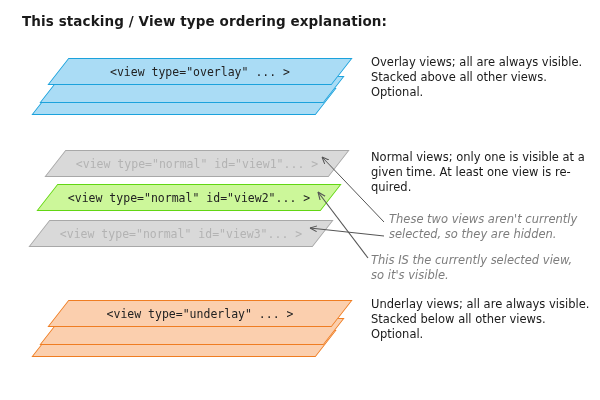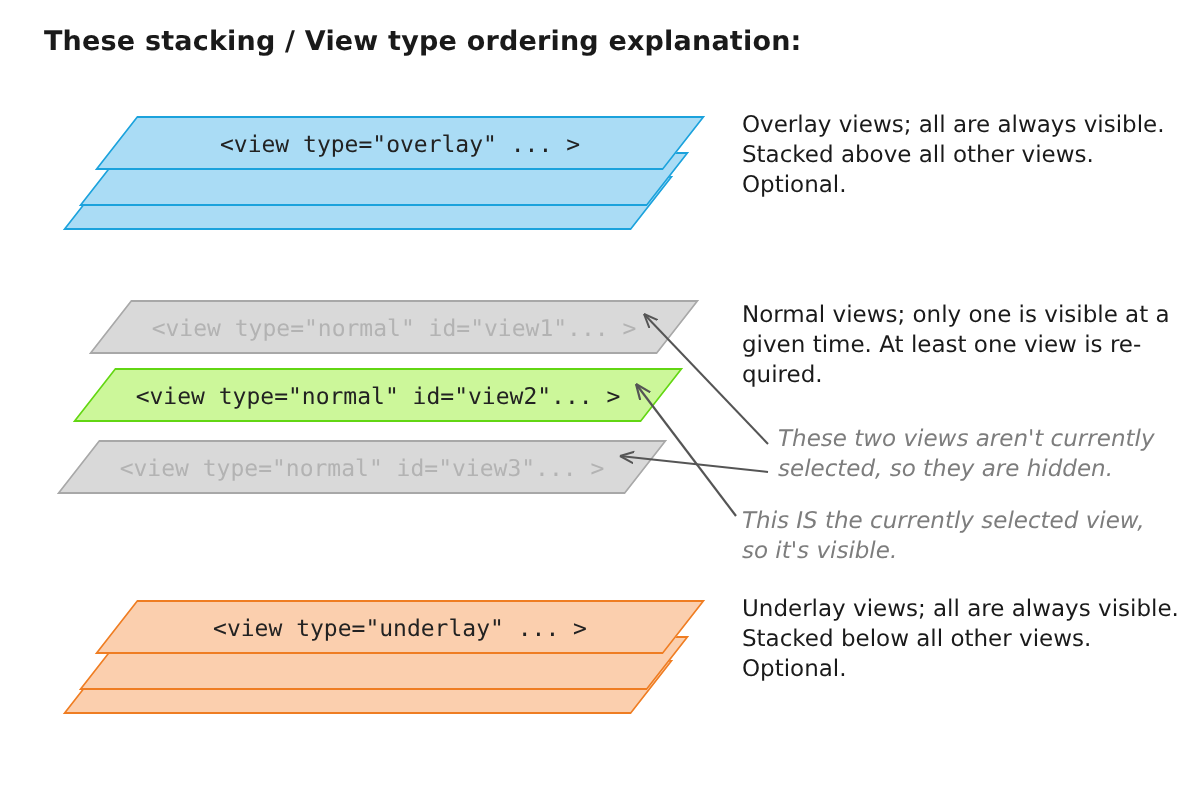--- a/index.html
+++ b/index.html
@@ -104,21 +104,21 @@
     width: 600px;
     height: 400px;
     pointer-events: none;
   }
 </style>
 </head>
 <body>
 
 <div id="canvas">
 
-  <div id="title">These stacking / View type ordering explanation:</div>
+  <div id="title">This stacking / View type ordering explanation:</div>
 
   <div class="layer blue" style="left:42px; top:88px; width:284px;"></div>
   <div class="layer blue" style="left:50px; top:76px; width:284px;"></div>
   <div class="layer blue" style="left:58px; top:58px; width:284px;">
     <span class="layer-label">&lt;view type="overlay" ... &gt;</span>
   </div>
 
   <div class="description" style="left:371px; top:55px; white-space:pre-line;">Overlay views; all are always visible.
 Stacked above all other views.
 Optional.</div>

